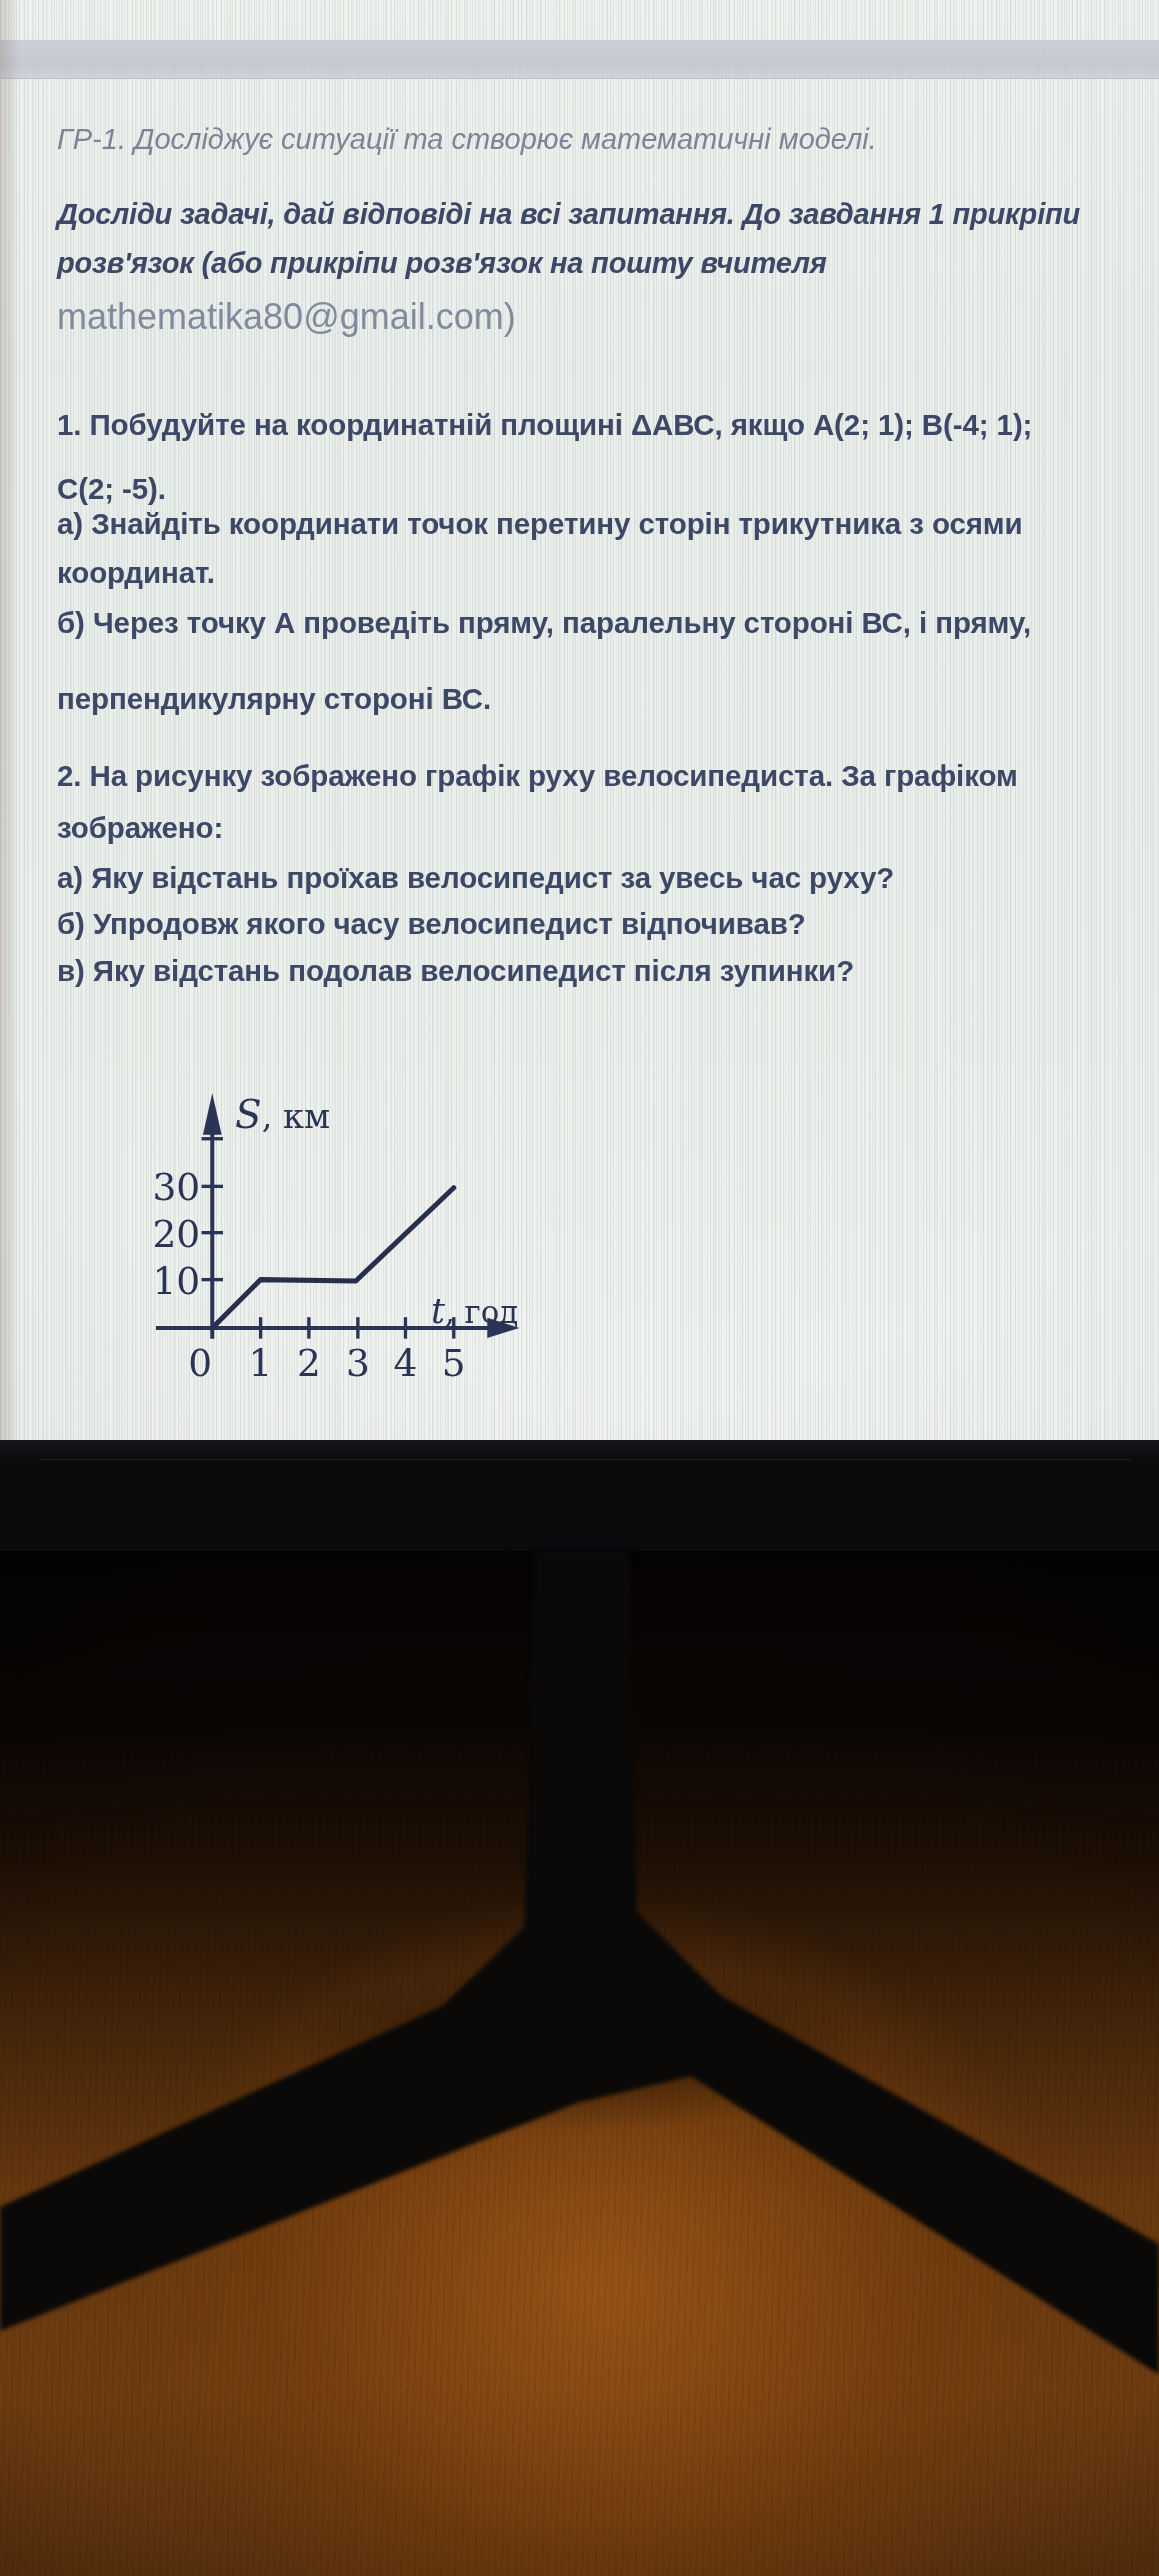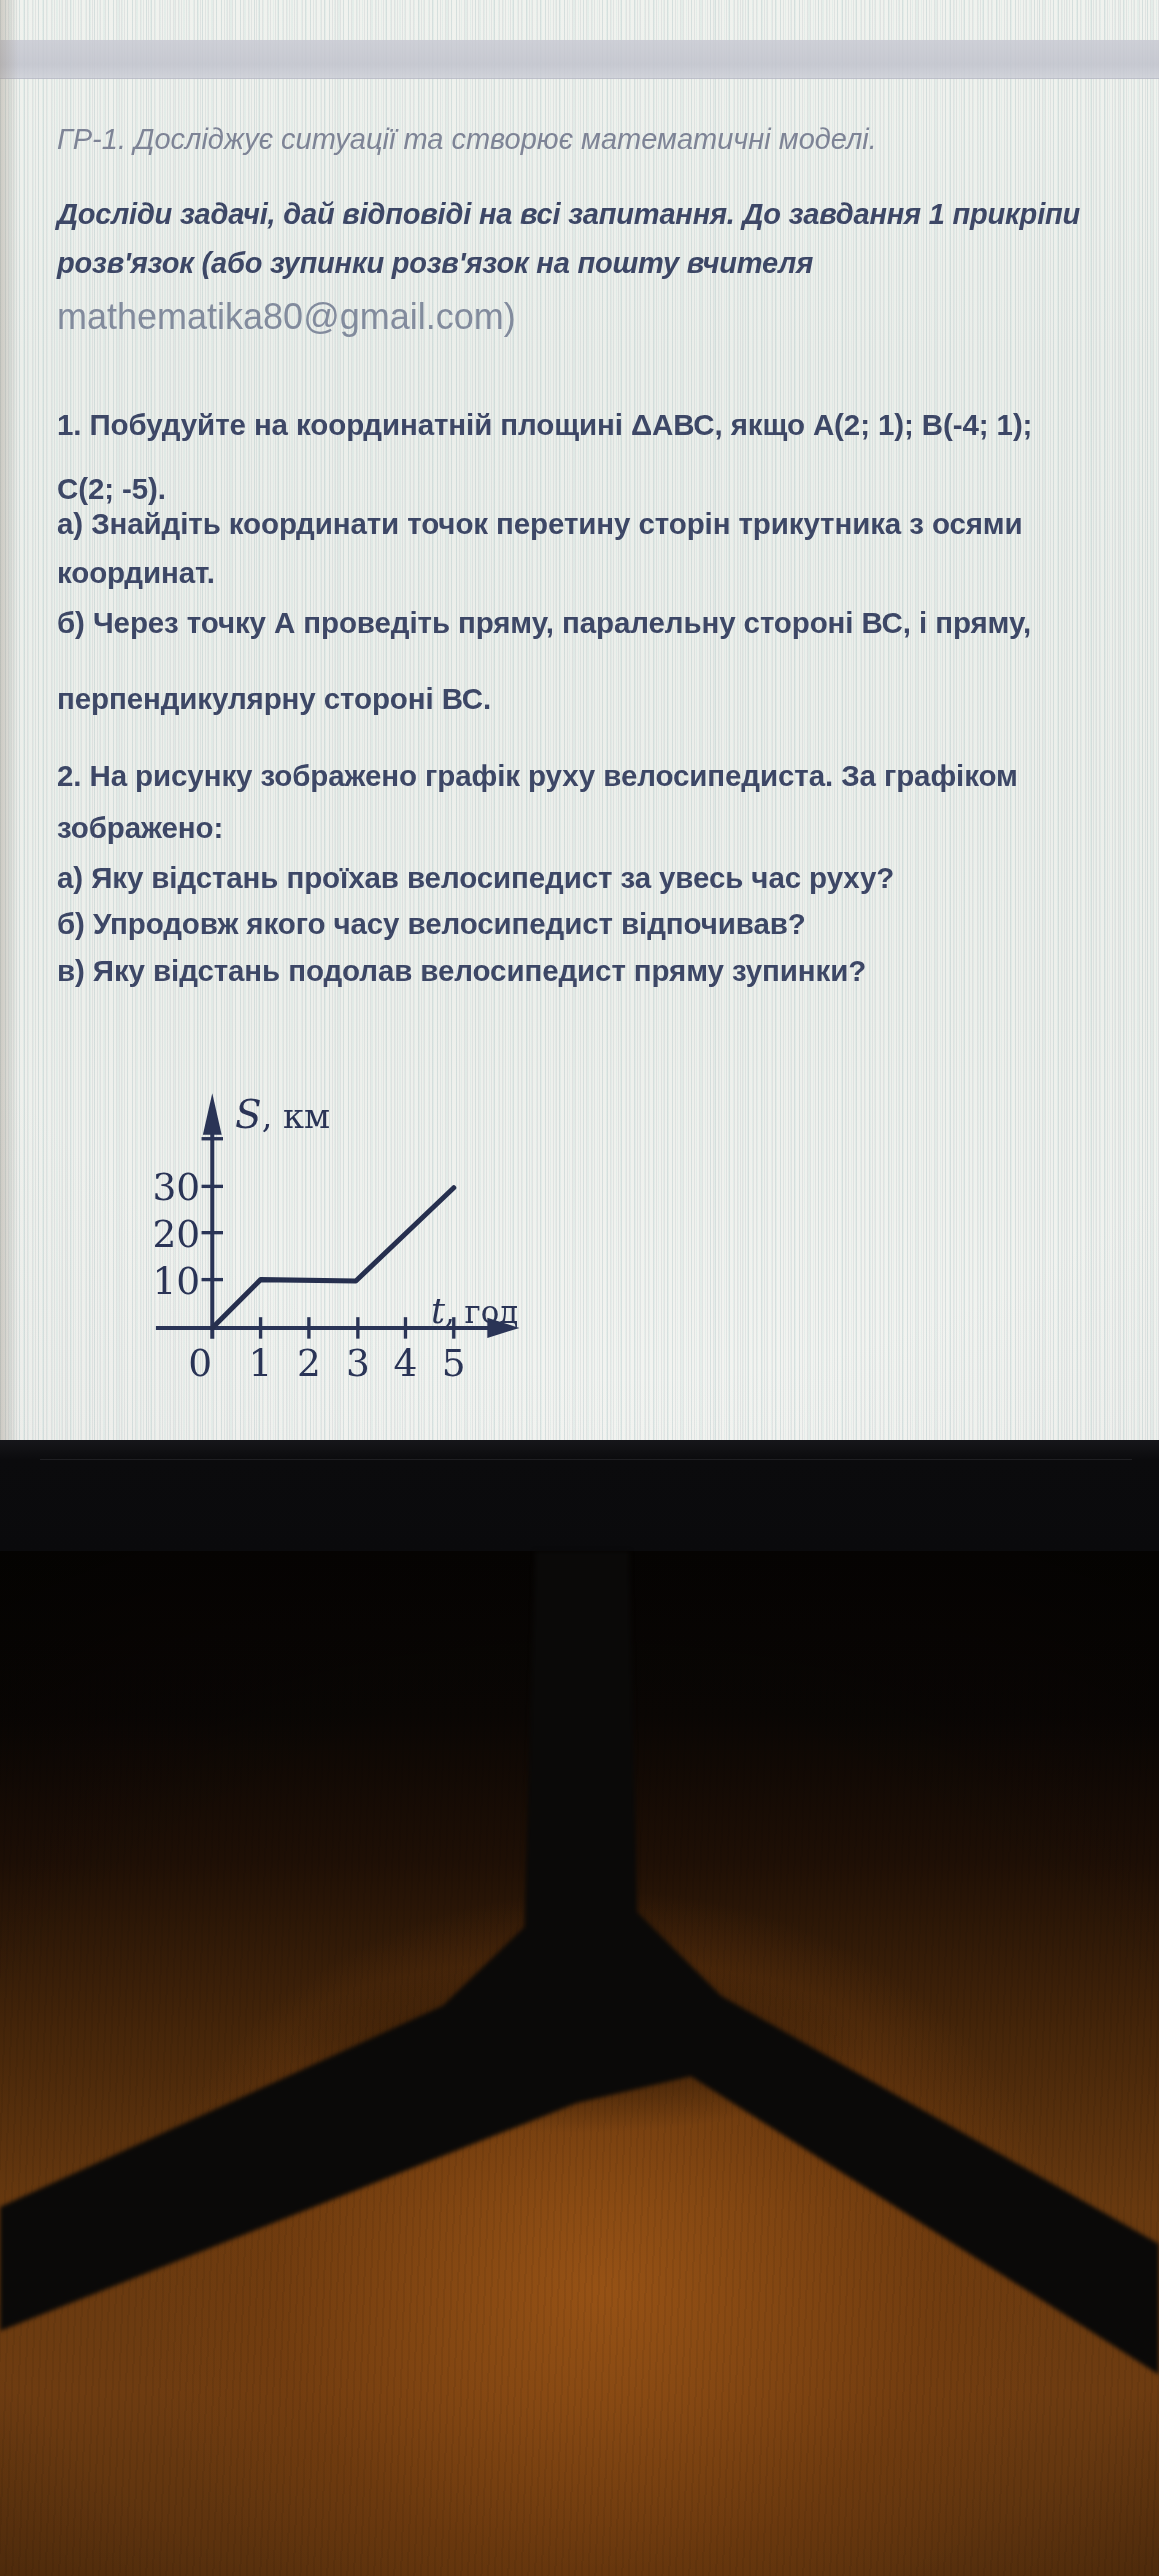--- a/index.html
+++ b/index.html
@@ -70,35 +70,35 @@
 
 <div class="photo">
 
   <div class="screen">
     <div class="page-band"></div>
     <div class="page-edge-left"></div>
 
     <div class="doc">
       <p class="t-muted" style="top:123px">ГР-1. Досліджує ситуації та створює математичні моделі.</p>
       <p class="t-boldit" style="top:198px">Досліди задачі, дай відповіді на всі запитання. До завдання 1 прикріпи</p>
-      <p class="t-boldit" style="top:247px">розв'язок (або зупинки розв'язок на пошту вчителя</p>
+      <p class="t-boldit" style="top:247px">розв'язок (або прикріпи розв'язок на пошту вчителя</p>
       <p class="t-email" style="top:296px">mathematika80@gmail.com)</p>
 
       <p class="t-bold" style="top:408px">1. Побудуйте на координатній площині ΔАВС, якщо А(2; 1); В(-4; 1);</p>
       <p class="t-bold" style="top:472px">С(2; -5).</p>
       <p class="t-bold" style="top:507px">а) Знайдіть координати точок перетину сторін трикутника з осями</p>
       <p class="t-bold" style="top:556px">координат.</p>
       <p class="t-bold" style="top:606px">б) Через точку А проведіть пряму, паралельну стороні ВС, і пряму,</p>
       <p class="t-bold" style="top:682px">перпендикулярну стороні ВС.</p>
 
       <p class="t-bold" style="top:759px">2. На рисунку зображено графік руху велосипедиста. За графіком</p>
       <p class="t-bold" style="top:811px">зображено:</p>
       <p class="t-bold" style="top:861px">а) Яку відстань проїхав велосипедист за увесь час руху?</p>
       <p class="t-bold" style="top:907px">б) Упродовж якого часу велосипедист відпочивав?</p>
-      <p class="t-bold" style="top:954px">в) Яку відстань подолав велосипедист пряму зупинки?</p>
+      <p class="t-bold" style="top:954px">в) Яку відстань подолав велосипедист після зупинки?</p>
     </div>
 
     <svg class="graph" width="416" height="322" viewBox="0 0 620 480">
 
       <line class="gaxis" x1="136" y1="88" x2="136" y2="396"></line>
       <polygon class="garrow" points="136,30 122,92 150,92"></polygon>
       <line class="gaxis" x1="52" y1="380" x2="560" y2="380"></line>
       <polygon class="garrow" points="594,380 546,365 546,395"></polygon>
 
       <line class="gtick" x1="120" y1="308" x2="152" y2="308"></line>

